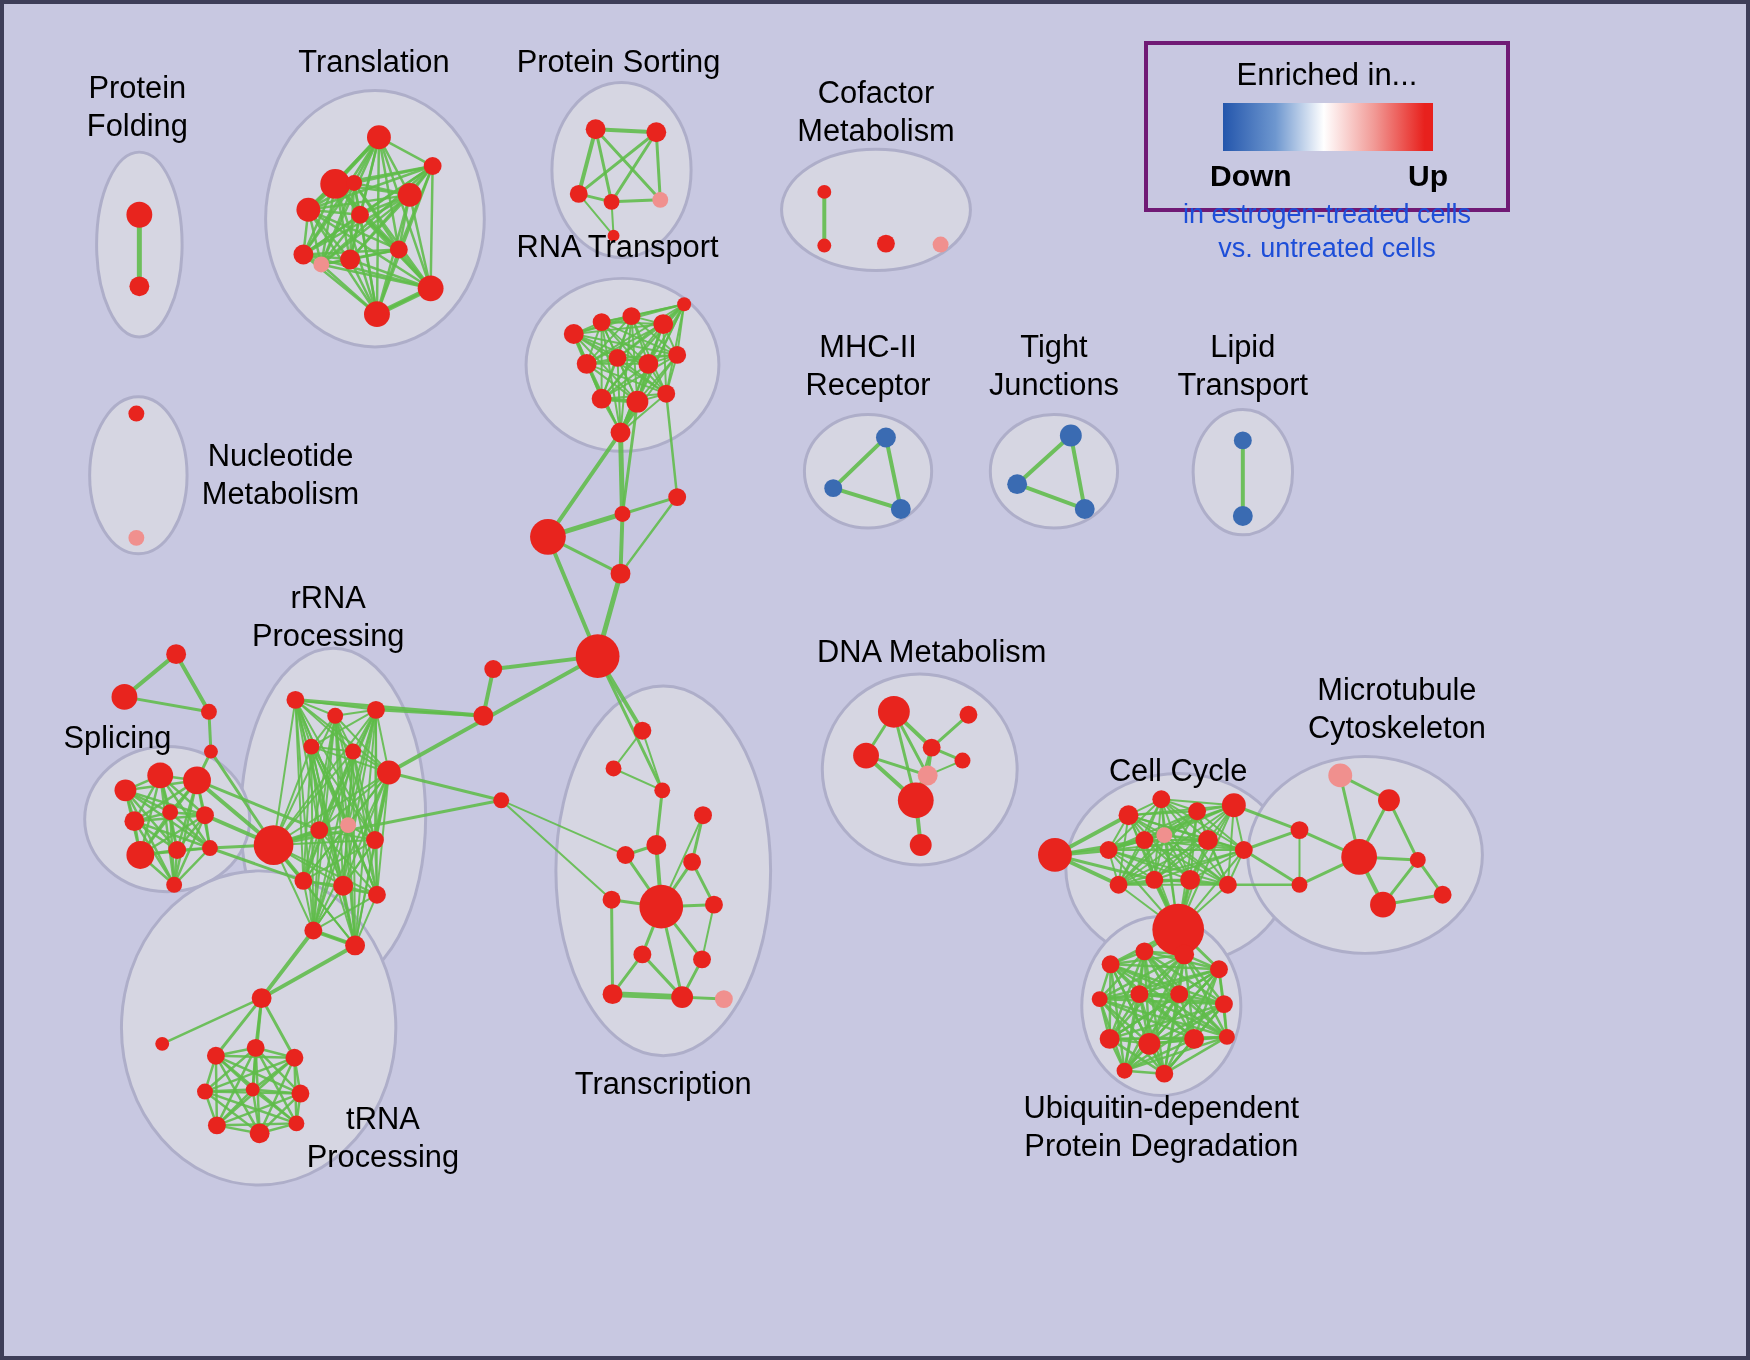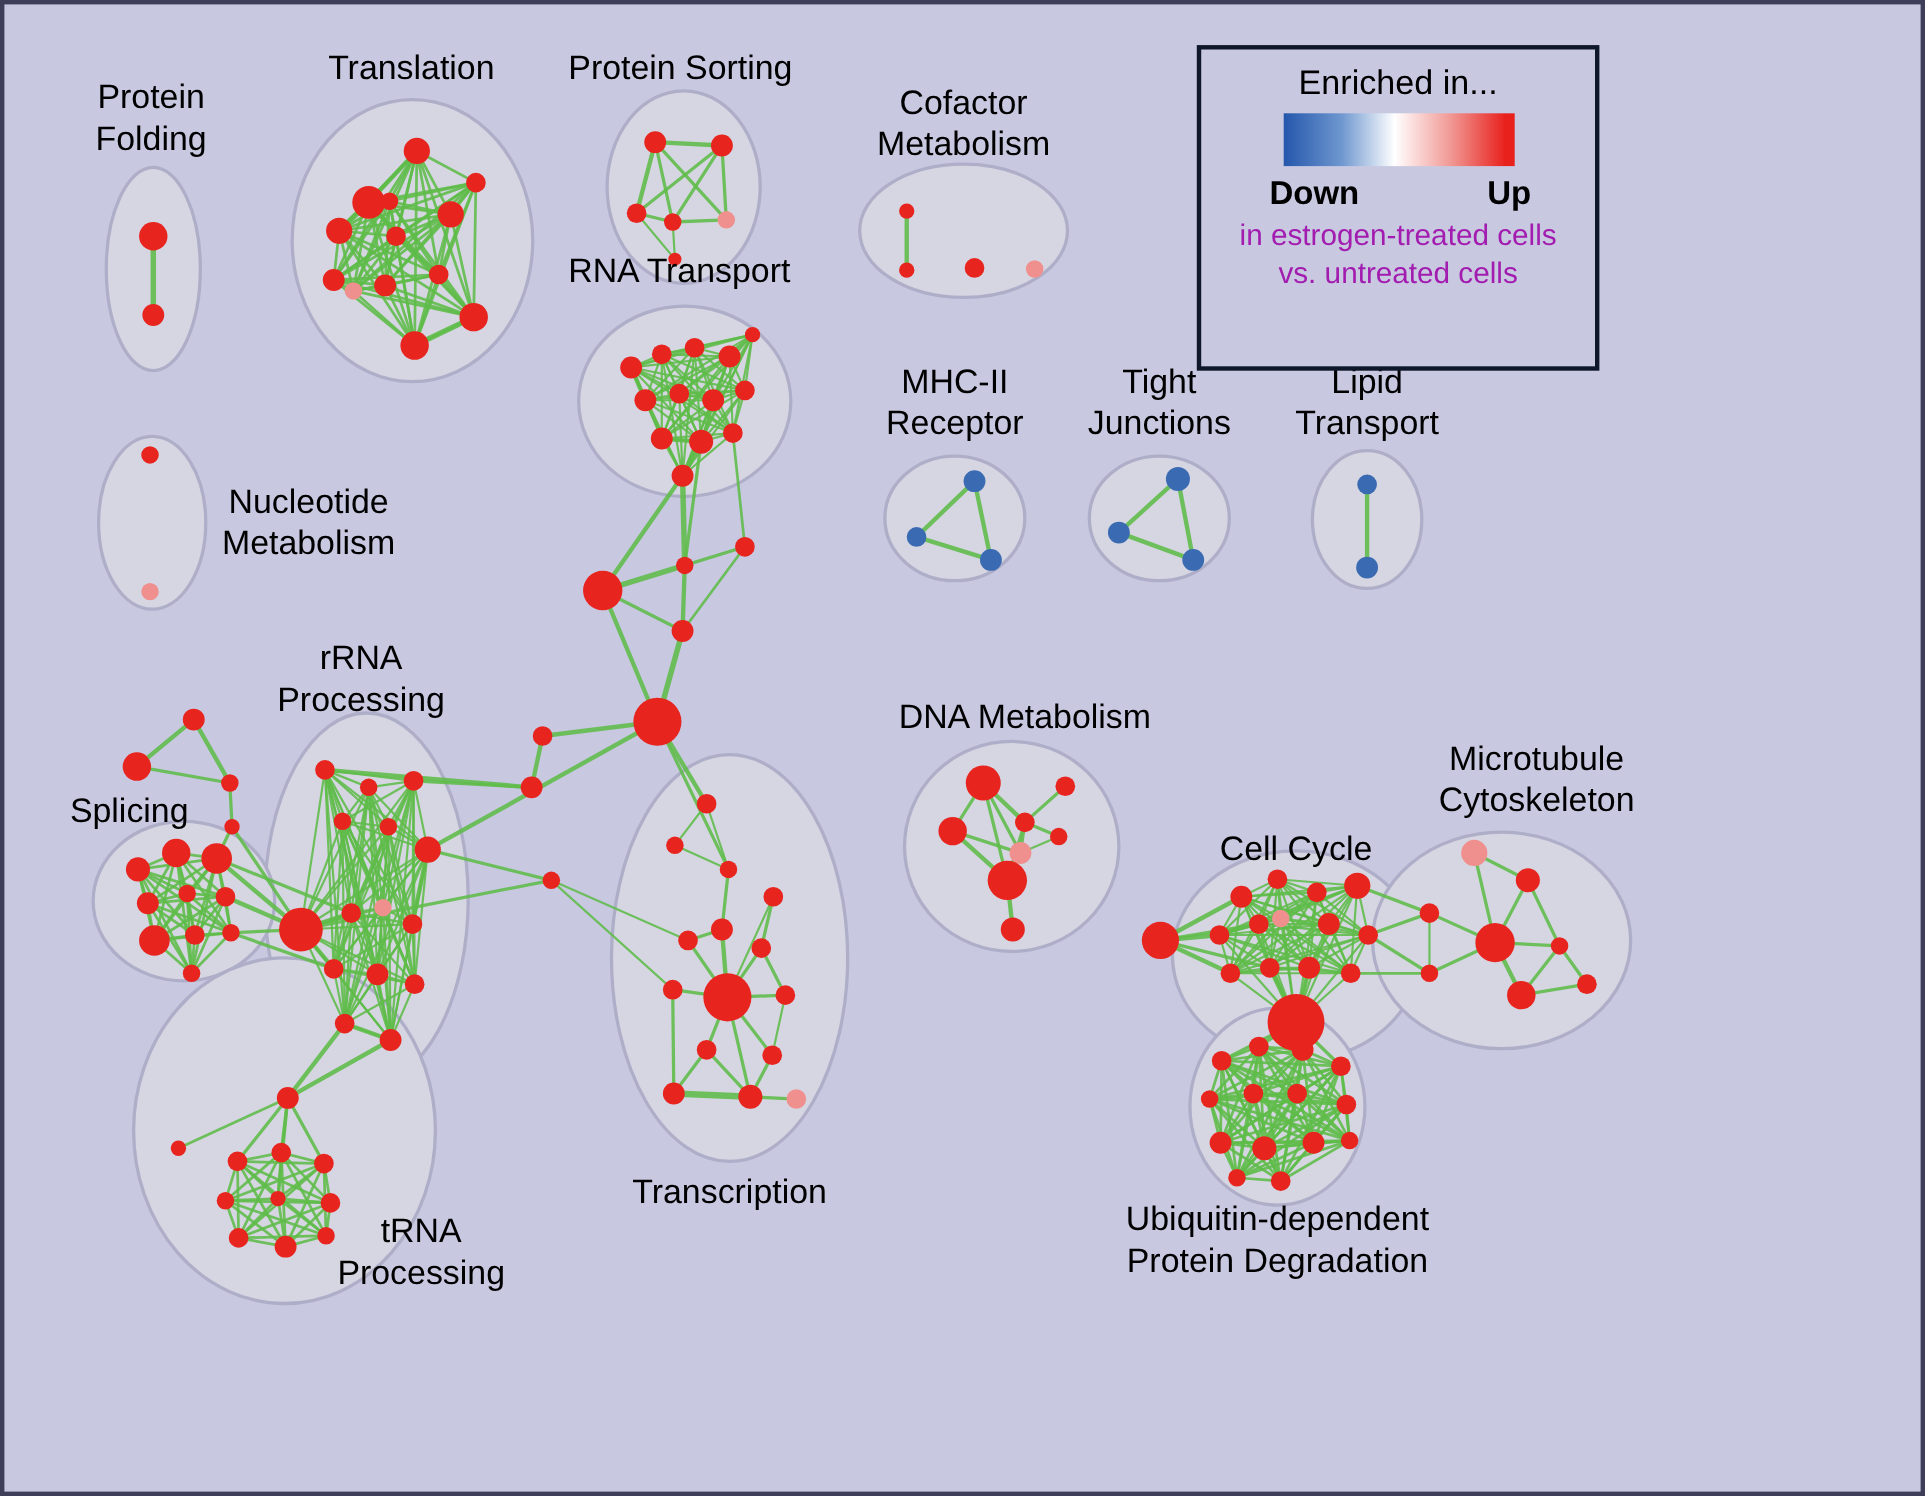--- a/index.html
+++ b/index.html
@@ -3,35 +3,35 @@
 <meta charset="utf-8">
 <style>
   * { margin:0; padding:0; box-sizing:border-box; }
   html,body { background:#ffffff; font-family:"Liberation Sans", sans-serif; }
   #figure {
     position:relative; width:1750px; height:1360px;
     background:#c8c8e1; border:4px solid #3e3e58; overflow:hidden;
   }
   #network { position:absolute; left:0; top:0; width:100%; height:100%; }
   #legend {
-    position:absolute; left:1084px; top:37px; width:366px; height:296px;
-    border:4px solid #0f172a;
+    position:absolute; left:1140px; top:37px; width:366px; height:171px;
+    border:4px solid #701a75;
   }
   .legend-title {
     position:absolute; top:12px; left:0; width:100%;
     text-align:center; font-size:31px; color:#000;
   }
   .legend-bar {
     position:absolute; left:75px; top:58px; width:210px; height:48px;
   }
   .legend-ends {
     position:absolute; left:62px; right:58px; top:114px;
     display:flex; justify-content:space-between; font-size:30px; color:#000;font-weight:bold;
   }
-  .legend-sub { position:absolute; left:0; width:100%; text-align:center; font-size:27px; color:#a21caf; }
+  .legend-sub { position:absolute; left:0; width:100%; text-align:center; font-size:27px; color:#1d4ed8; }
   .legend-sub.l1 { top:154px; }
   .legend-sub.l2 { top:188px; }
 </style>
 </head>
 <body>
 
 <div id="figure">
   <svg id="network" viewBox="0 0 1750 1360" xmlns="http://www.w3.org/2000/svg">
       <g>
         <ellipse cx="135" cy="242" rx="43" ry="93" fill="#d6d6e2" stroke="#aeaec9" stroke-width="3"></ellipse>

